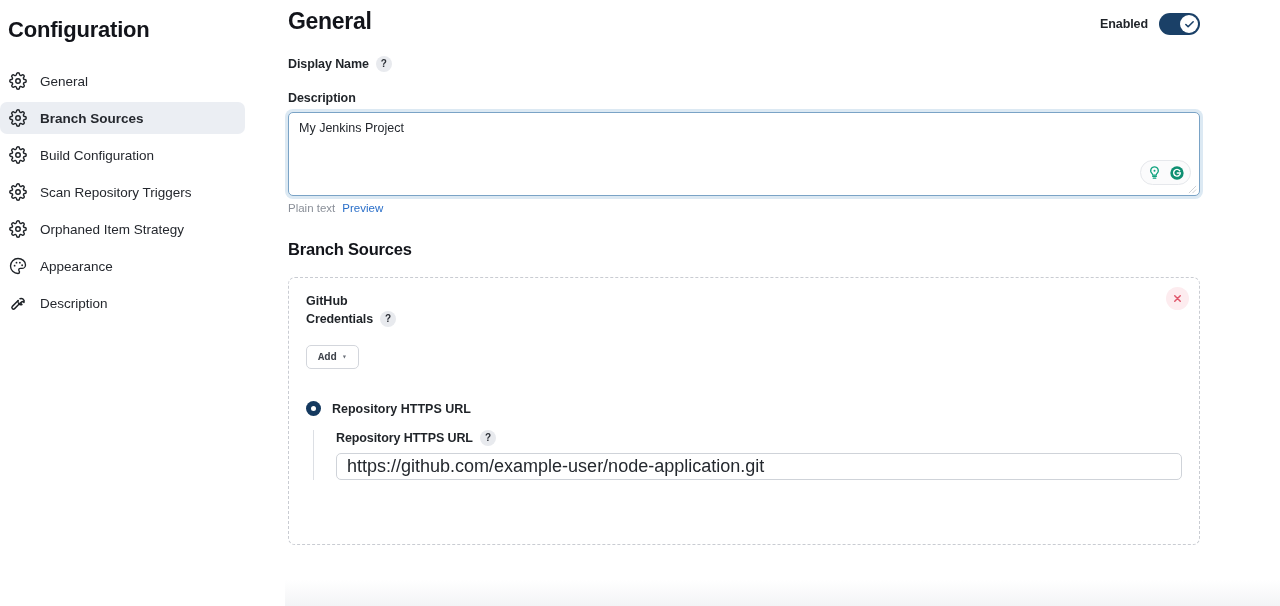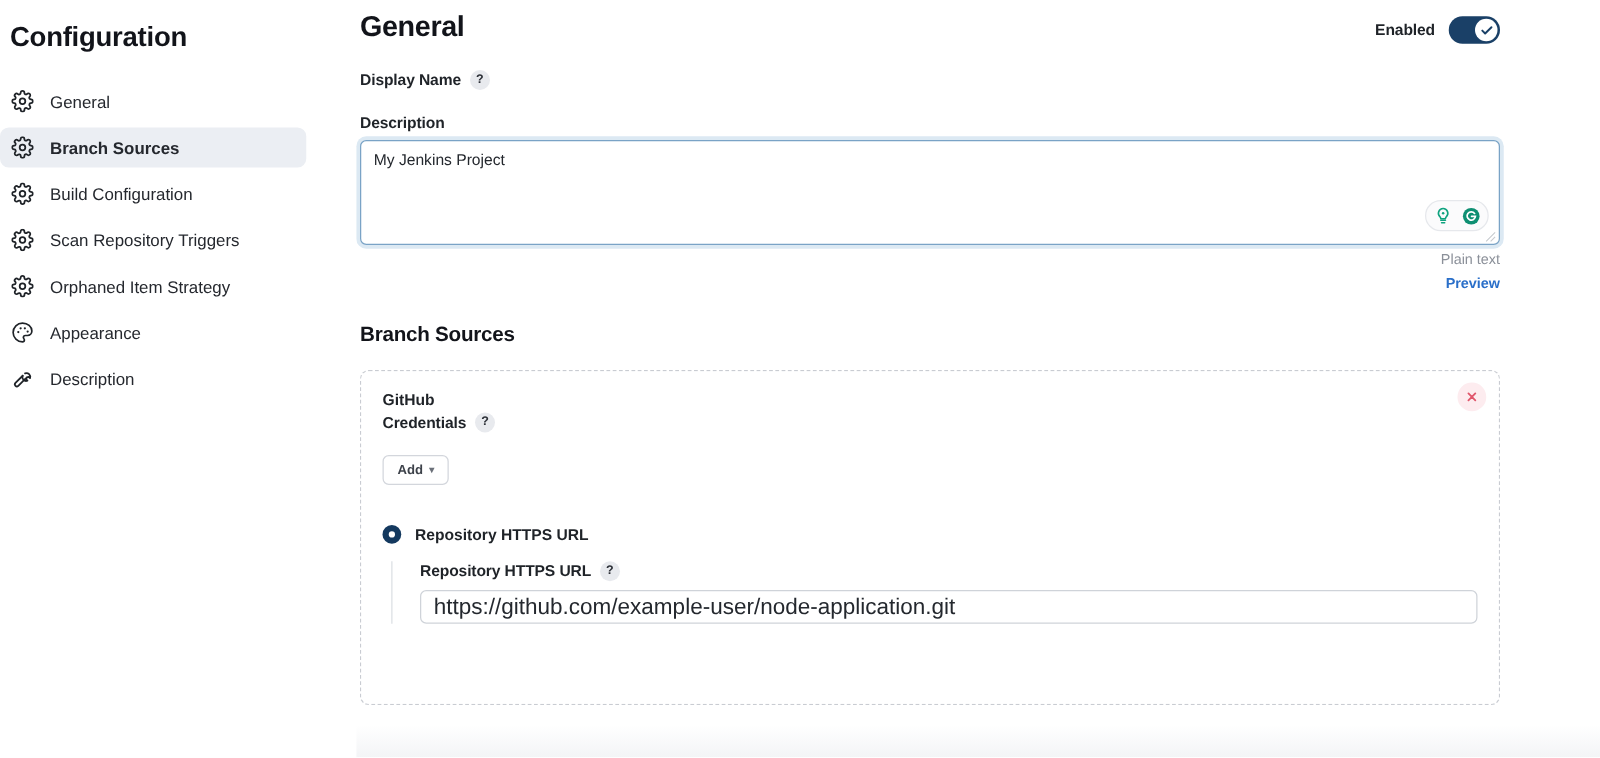--- a/index.html
+++ b/index.html
@@ -231,30 +231,29 @@
     height: 17px;
     display: flex;
     align-items: center;
     justify-content: center;
     cursor: pointer;
   }
   .assist-btn svg { display: block; }
 
   .under-row {
     display: flex;
-    align-items: flex-end;
+    align-items: flex-start;
     gap: 7px;
     margin-top: 6px;
     font-size: 11.5px;
-    flex-direction: column;
   }
   .plain-txt { color: #8b9099; }
   .preview-link {
     color: #2a6fc9;
-    font-weight: 700;
+    font-weight: 400;
     cursor: pointer;
     text-decoration: none;
   }
 
   
   .section-head {
     font-size: 16.5px;
     font-weight: 700;
     color: #12141a;
     margin-top: 26px;
@@ -321,21 +320,21 @@
   }
   .select-caret svg { display: block; }
 
   .add-btn {
     margin-top: 11px;
     height: 24px;
     padding: 0 11px;
     border: 1px solid #d3d6dc;
     border-radius: 5px;
     background: #fff;
-    font-family: Liberation Sans, sans-serif;
+    font-family: Liberation Mono, monospace;
     font-size: 10.5px;
     font-weight: 700;
     color: #3d424a;
     display: inline-flex;
     align-items: center;
     gap: 5px;
     cursor: pointer;
   }
   .add-caret { font-size: 8px; line-height: 1; color: #6b7079; }
 

